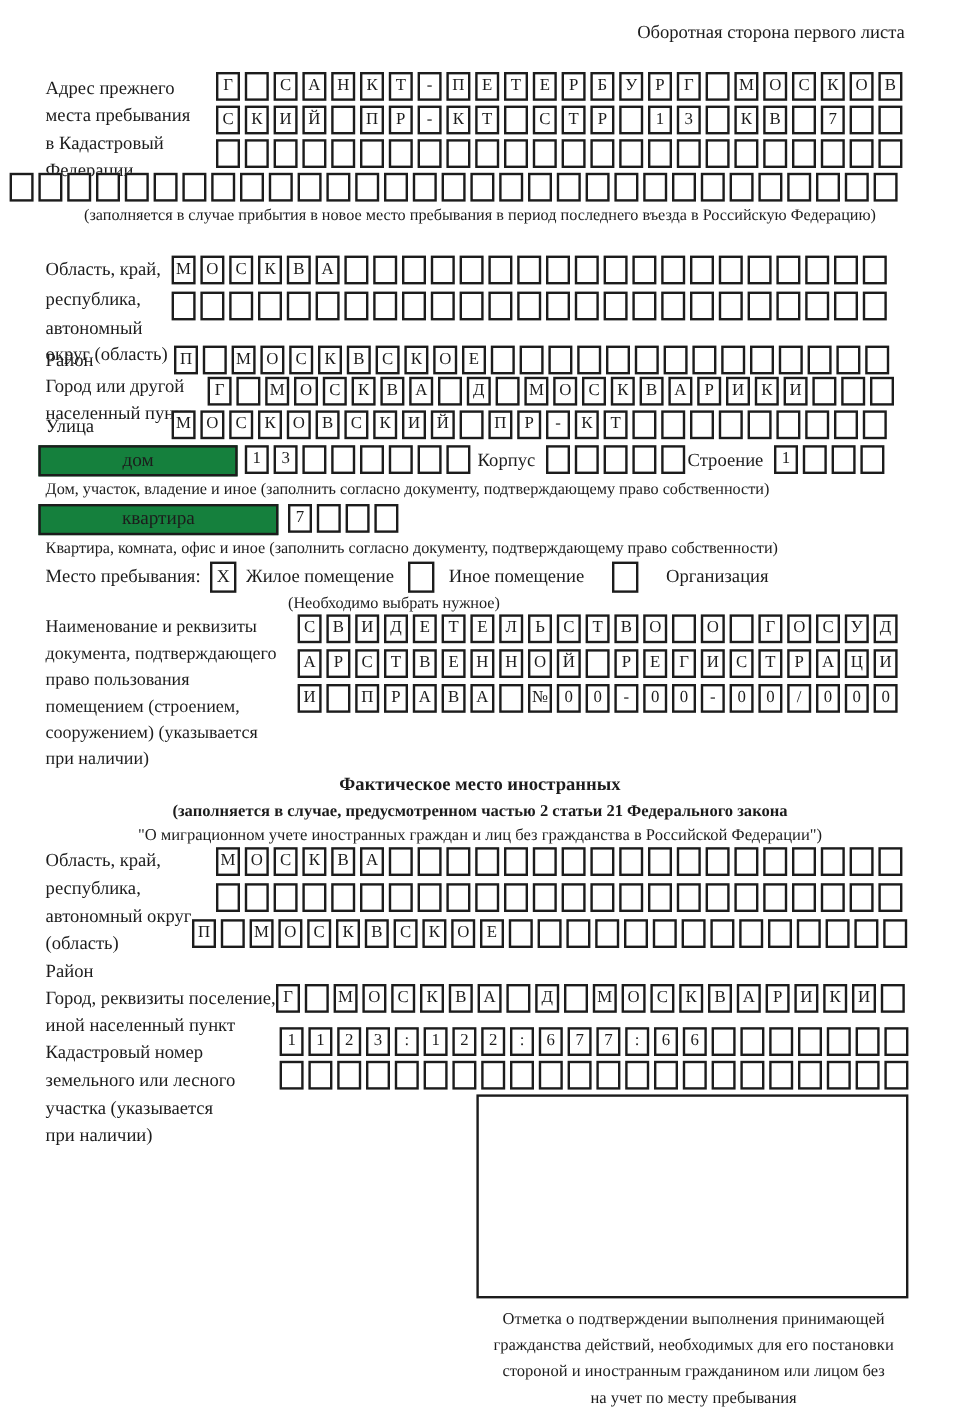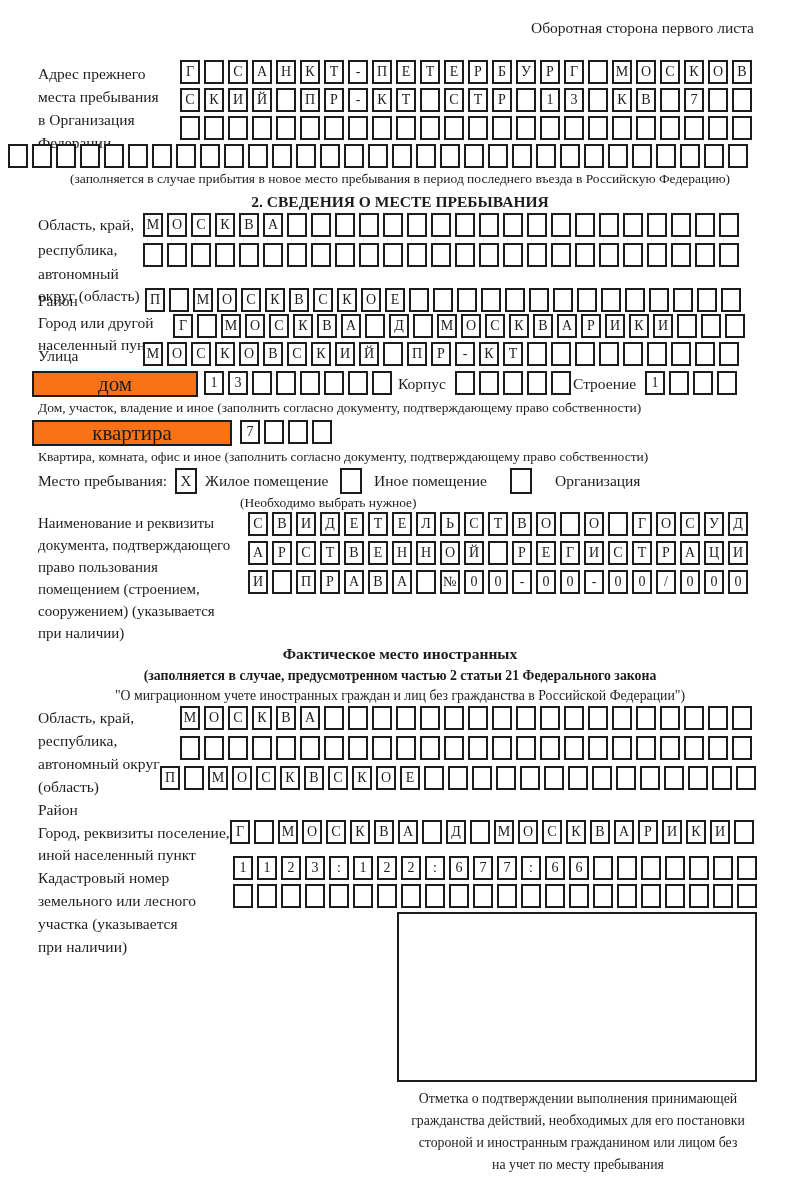--- a/index.html
+++ b/index.html
@@ -11,40 +11,40 @@
   .note{position:absolute;font-size:13.5px;white-space:nowrap;}
   .center{left:0;width:800px;text-align:center;}
   .title{position:absolute;font-size:15.5px;font-weight:bold;}
   .brow{position:absolute;display:flex;gap:4px;}
   .cbox{
     width:16px;height:20px;border:2px solid #1c1c1c;background:#fff;
     display:flex;align-items:center;justify-content:center;
     font-size:14px;line-height:20px;flex:0 0 auto;
   }
   .bigbox{
-    position:absolute;border:2px solid #1c1c1c;background:#f97316;
-    display:flex;align-items:center;justify-content:center;font-size:21px;
+    position:absolute;border:2px solid #1c1c1c;background:#15803d;
+    display:flex;align-items:center;justify-content:center;font-size:16px;
   }
   .chk{
     position:absolute;width:18px;height:22px;border:2px solid #1c1c1c;background:#fff;
     display:flex;align-items:center;justify-content:center;font-size:15px;
   }
   .stamp{position:absolute;border:2px solid #1c1c1c;background:#fff;}
   .cap{position:absolute;font-size:13.8px;line-height:22px;text-align:center;}
 </style>
 </head>
 <body>
 
 <div class="sheet">
 
   <div class="lbl" style="top:18px;right:46px;">Оборотная сторона первого листа</div>
 
   <div class="lbl" style="left:38px;top:64px;">Адрес прежнего</div>
   <div class="lbl" style="left:38px;top:87px;">места пребывания</div>
-  <div class="lbl" style="left:38px;top:110px;">в Организация</div>
+  <div class="lbl" style="left:38px;top:110px;">в Кадастровый</div>
   <div class="lbl" style="left:38px;top:133px;">Федерации</div>
   <div class="brow" style="left:180px;top:60px;">
       <span class="cbox">Г</span>
       <span class="cbox"></span>
       <span class="cbox">С</span>
       <span class="cbox">А</span>
       <span class="cbox">Н</span>
       <span class="cbox">К</span>
       <span class="cbox">Т</span>
       <span class="cbox">-</span>
@@ -145,21 +145,20 @@
       <span class="cbox"></span>
       <span class="cbox"></span>
       <span class="cbox"></span>
       <span class="cbox"></span>
       <span class="cbox"></span>
       <span class="cbox"></span>
       <span class="cbox"></span>
     </div>
   <div class="note center" style="top:171px;">(заполняется в случае прибытия в новое место пребывания в период последнего въезда в Российскую Федерацию)</div>
 
-  <div class="title center" style="top:193px;">2. СВЕДЕНИЯ О МЕСТЕ ПРЕБЫВАНИЯ</div>
 
   <div class="lbl" style="left:38px;top:215px;">Область, край,</div>
   <div class="lbl" style="left:38px;top:240px;">республика,</div>
   <div class="lbl" style="left:38px;top:264px;">автономный</div>
   <div class="lbl" style="left:38px;top:286px;">округ (область)</div>
   <div class="brow" style="left:143px;top:213px;">
       <span class="cbox">М</span>
       <span class="cbox">О</span>
       <span class="cbox">С</span>
       <span class="cbox">К</span>

